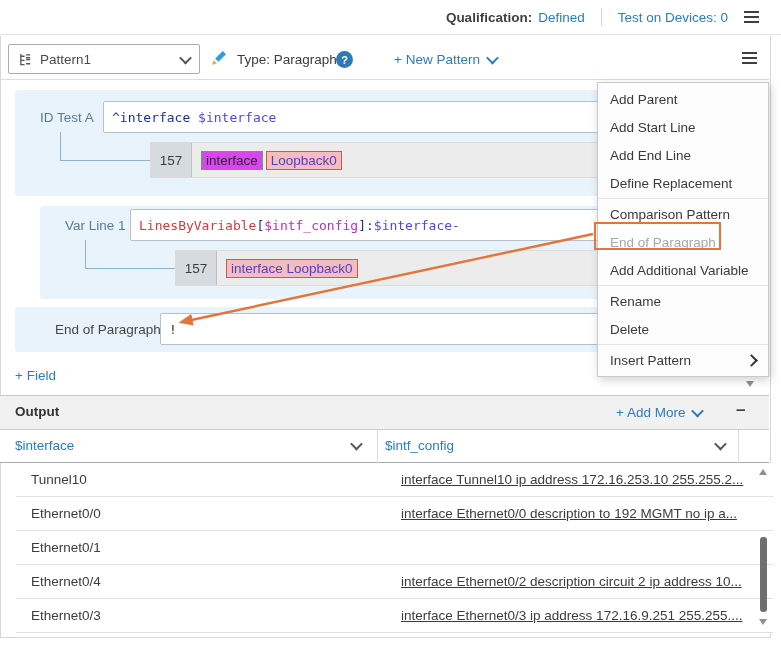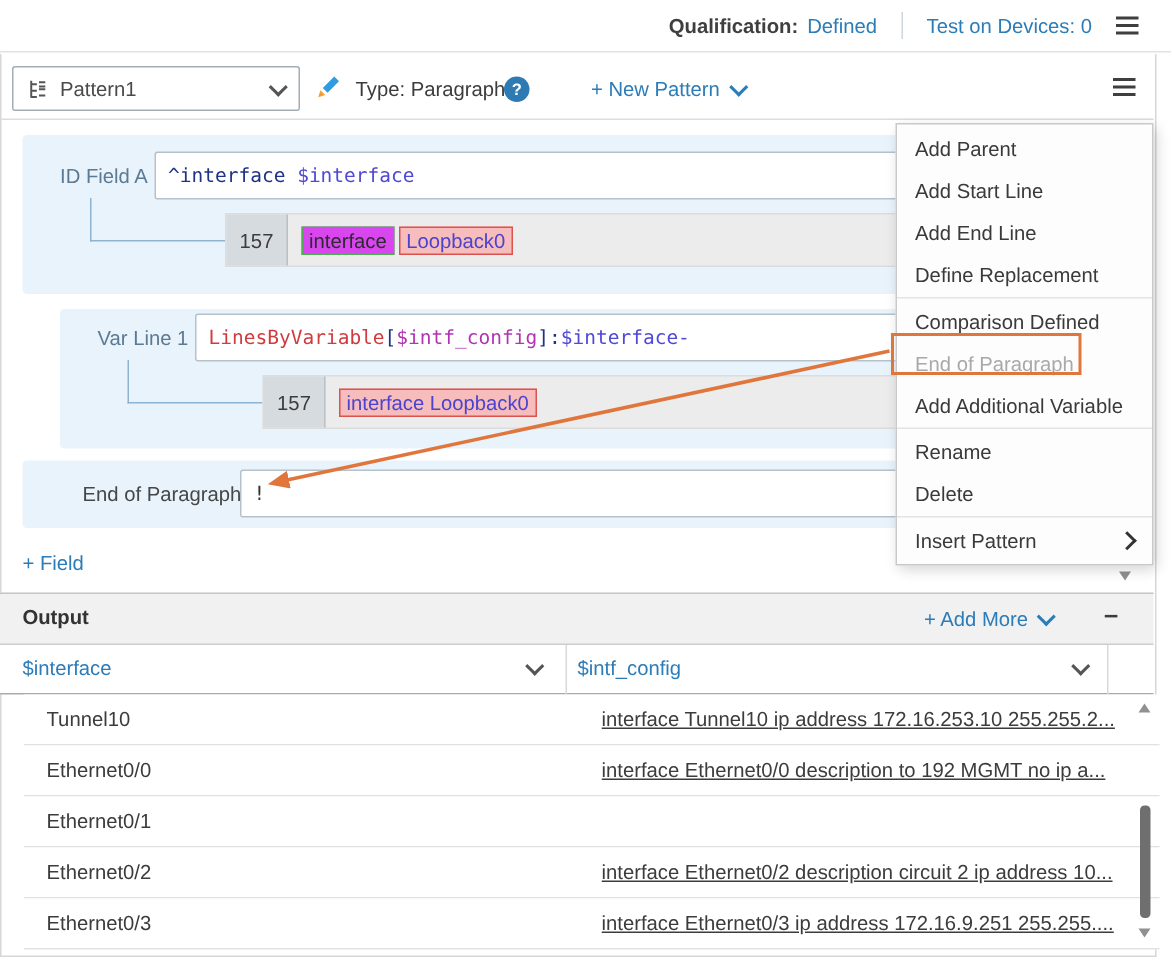--- a/index.html
+++ b/index.html
@@ -121,21 +121,21 @@
       <i></i>
       <i></i>
       <i></i>
     </span>
 
   <div class="abs sb-thumb" style="left:747px;top:366px;width:9px;height:9px;"></div>
   <div class="abs tri-down" style="left:746px;top:381px;"></div>
 
   <div class="pat-block" style="left:15px;top:90px;width:741px;height:106px;">
     <div class="connector" style="left:45px;top:42px;width:90px;height:28px;"></div>
-    <div class="block-label" style="left:25px;top:11px;">ID Field A</div>
+    <div class="block-label" style="left:25px;top:11px;">ID Test A</div>
     <div class="pat-input mono" style="left:88px;top:11px;width:643px;">
       <span class="c-navy">^interface </span>
         <span class="c-indigo">$interface</span>
     </div>
     <div class="match-row" style="left:135px;top:52px;width:596px;">
       <div class="line-num">157</div>
       <div class="tokens">
         <span class="token-green">interface</span>
         <span class="token-red">Loopback0</span>
       </div>
@@ -197,39 +197,39 @@
     <span class="cell2">interface Tunnel10 ip address 172.16.253.10 255.255.2...</span>
   </div>
   <div class="table-row" style="top:497px;">
     <span class="cell1">Ethernet0/0</span>
     <span class="cell2">interface Ethernet0/0 description to 192 MGMT no ip a...</span>
   </div>
   <div class="table-row" style="top:531px;">
     <span class="cell1">Ethernet0/1</span>
   </div>
   <div class="table-row" style="top:565px;">
-    <span class="cell1">Ethernet0/2</span>
+    <span class="cell1">Ethernet0/4</span>
     <span class="cell2">interface Ethernet0/2 description circuit 2 ip address 10...</span>
   </div>
   <div class="table-row" style="top:599px;">
     <span class="cell1">Ethernet0/3</span>
     <span class="cell2">interface Ethernet0/3 ip address 172.16.9.251 255.255....</span>
   </div>
 
   <div class="abs tri-up" style="left:759px;top:469px;"></div>
   <div class="abs sb-thumb" style="left:760px;top:537px;width:7px;height:75px;"></div>
   <div class="abs tri-down" style="left:759px;top:619px;"></div>
 
   <div class="menu">
     <div class="menu-item">Add Parent</div>
     <div class="menu-item">Add Start Line</div>
     <div class="menu-item">Add End Line</div>
     <div class="menu-item">Define Replacement</div>
     <div class="menu-divider"></div>
-    <div class="menu-item">Comparison Defined</div>
+    <div class="menu-item">Comparison Pattern</div>
     <div class="menu-item disabled">End of Paragraph</div>
     <div class="menu-item">Add Additional Variable</div>
     <div class="menu-divider"></div>
     <div class="menu-item">Rename</div>
     <div class="menu-item">Delete</div>
     <div class="menu-divider"></div>
     <div class="menu-item">
       <span>Insert Pattern</span>
       <span class="chev-right" style="color:#333;"></span>
     </div>

